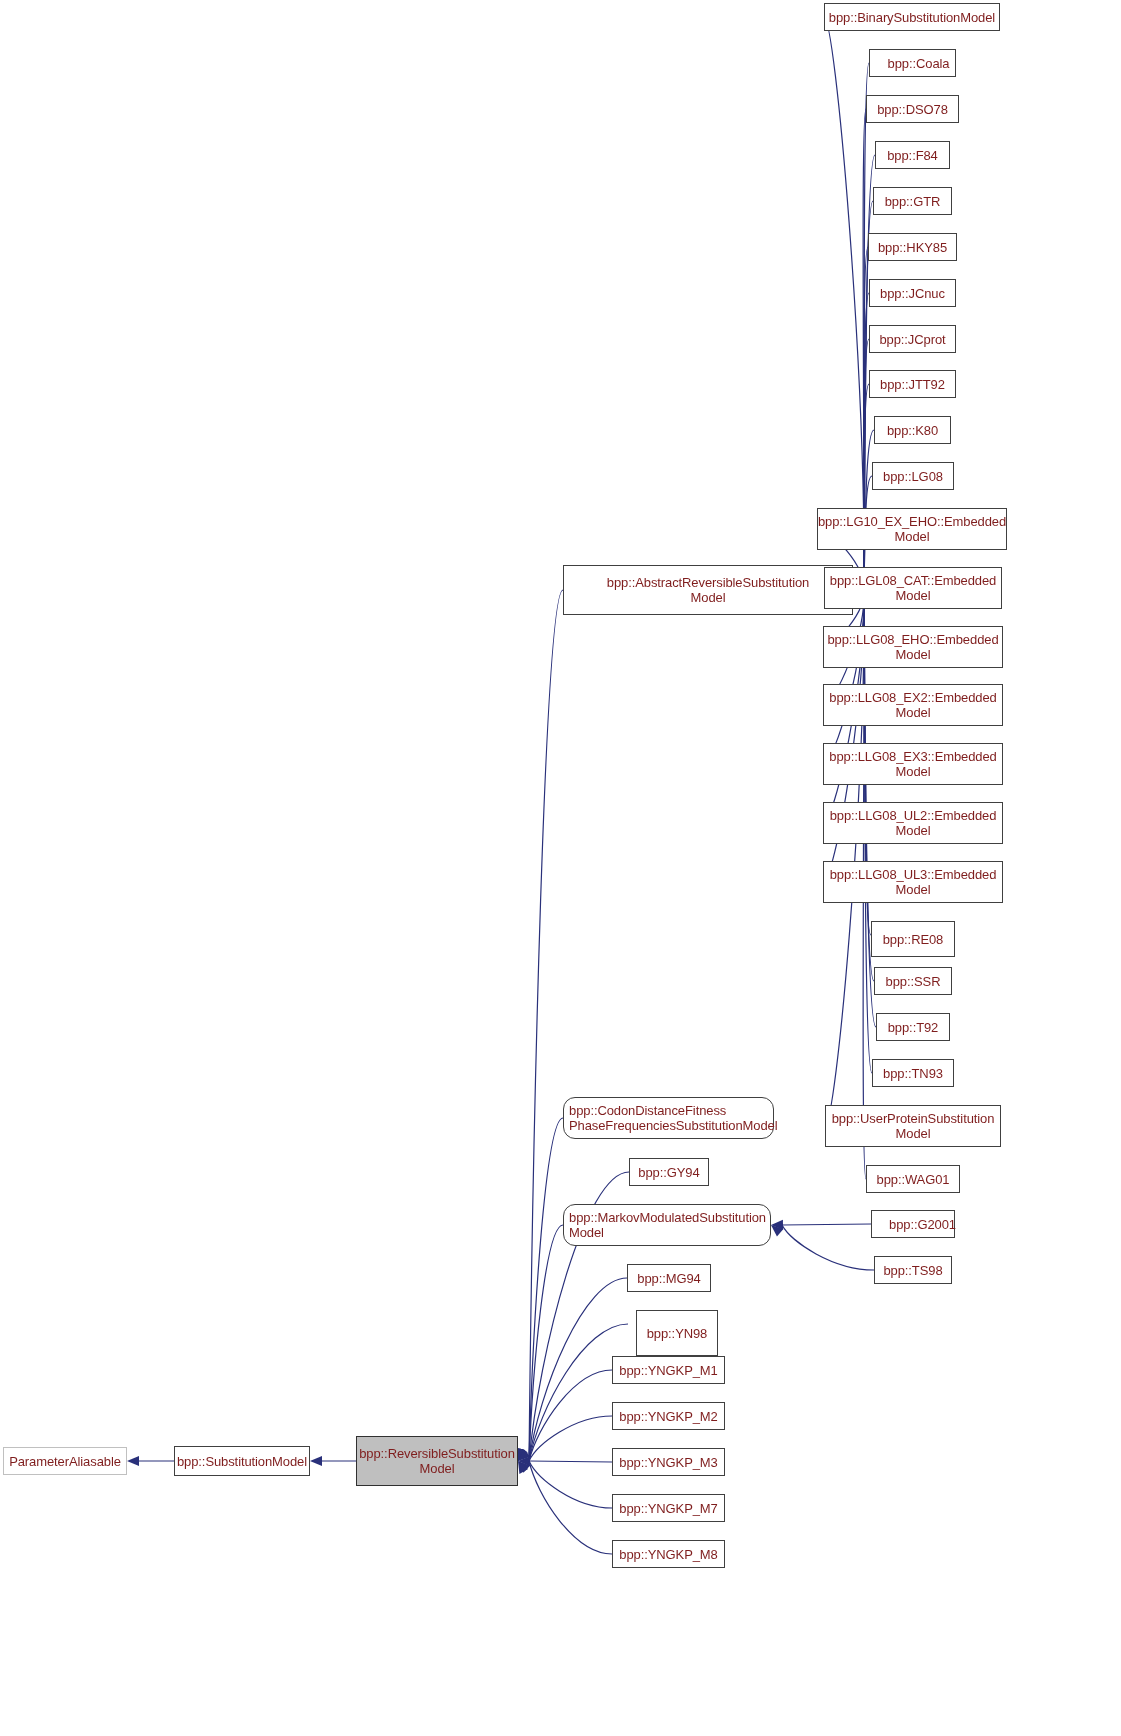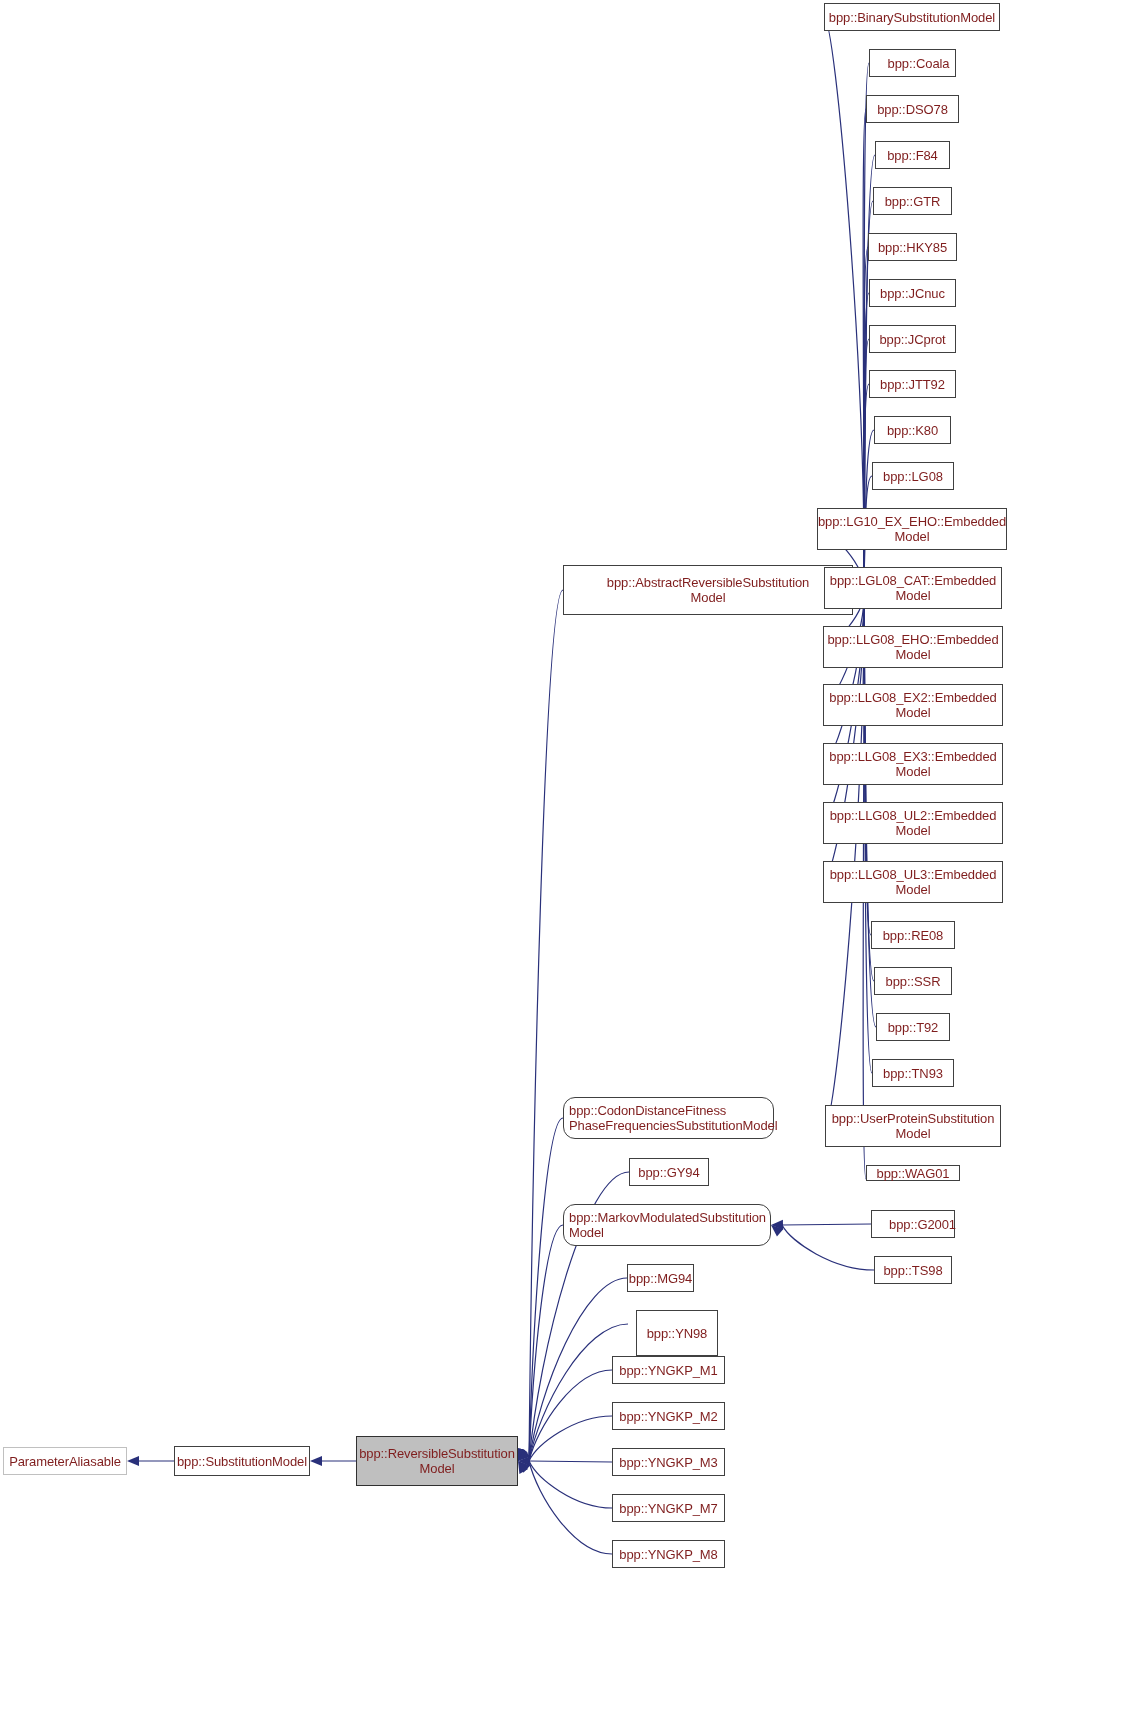--- a/index.html
+++ b/index.html
@@ -240,33 +240,33 @@
       <div class="node" style="left: 823px; top: 626px; width: 180px; height: 42px;"><span>bpp::LLG08_EHO::Embedded
 Model</span></div>
       <div class="node" style="left: 823px; top: 684px; width: 180px; height: 42px;"><span>bpp::LLG08_EX2::Embedded
 Model</span></div>
       <div class="node" style="left: 823px; top: 743px; width: 180px; height: 42px;"><span>bpp::LLG08_EX3::Embedded
 Model</span></div>
       <div class="node" style="left: 823px; top: 802px; width: 180px; height: 42px;"><span>bpp::LLG08_UL2::Embedded
 Model</span></div>
       <div class="node" style="left: 823px; top: 861px; width: 180px; height: 42px;"><span>bpp::LLG08_UL3::Embedded
 Model</span></div>
-      <div class="node" style="left: 871px; top: 921px; width: 84px; height: 28px;"><span>bpp::RE08</span></div>
+      <div class="node" style="left: 871px; top: 921px; width: 84px; height: 36px;"><span>bpp::RE08</span></div>
       <div class="node" style="left: 874px; top: 967px; width: 78px; height: 28px;"><span>bpp::SSR</span></div>
       <div class="node" style="left: 876px; top: 1013px; width: 74px; height: 28px;"><span>bpp::T92</span></div>
       <div class="node" style="left: 872px; top: 1059px; width: 82px; height: 28px;"><span>bpp::TN93</span></div>
       <div class="node" style="left: 825px; top: 1105px; width: 176px; height: 42px;"><span>bpp::UserProteinSubstitution
 Model</span></div>
-      <div class="node" style="left: 866px; top: 1165px; width: 94px; height: 16px;"><span>bpp::WAG01</span></div>
+      <div class="node" style="left: 866px; top: 1165px; width: 94px; height: 28px;"><span>bpp::WAG01</span></div>
       <div class="node leftalign" style="left: 563px; top: 1097px; width: 211px; height: 42px;"><span>bpp::CodonDistanceFitness
 PhaseFrequenciesSubstitutionModel</span></div>
       <div class="node" style="left: 629px; top: 1158px; width: 80px; height: 28px;"><span>bpp::GY94</span></div>
       <div class="node leftalign" style="left: 563px; top: 1204px; width: 208px; height: 42px;"><span>bpp::MarkovModulatedSubstitution
 Model</span></div>
-      <div class="node" style="left: 627px; top: 1264px; width: 67px; height: 28px;"><span>bpp::MG94</span></div>
+      <div class="node" style="left: 627px; top: 1264px; width: 84px; height: 28px;"><span>bpp::MG94</span></div>
       <div class="node" style="left: 628px; top: 1310px; width: 82px; height: 46px; margin-left: 8px;"><span>bpp::YN98</span></div>
       <div class="node" style="left: 612px; top: 1356px; width: 113px; height: 28px;"><span>bpp::YNGKP_M1</span></div>
       <div class="node" style="left: 612px; top: 1402px; width: 113px; height: 28px;"><span>bpp::YNGKP_M2</span></div>
       <div class="node" style="left: 612px; top: 1448px; width: 113px; height: 28px;"><span>bpp::YNGKP_M3</span></div>
       <div class="node" style="left: 612px; top: 1494px; width: 113px; height: 28px;"><span>bpp::YNGKP_M7</span></div>
       <div class="node" style="left: 612px; top: 1540px; width: 113px; height: 28px;"><span>bpp::YNGKP_M8</span></div>
       <div class="node" style="left: 871px; top: 1210px; width: 84px; height: 28px; padding-left: 19px;"><span>bpp::G2001</span></div>
       <div class="node" style="left: 874px; top: 1256px; width: 78px; height: 28px;"><span>bpp::TS98</span></div>
     </div>
 </div>

